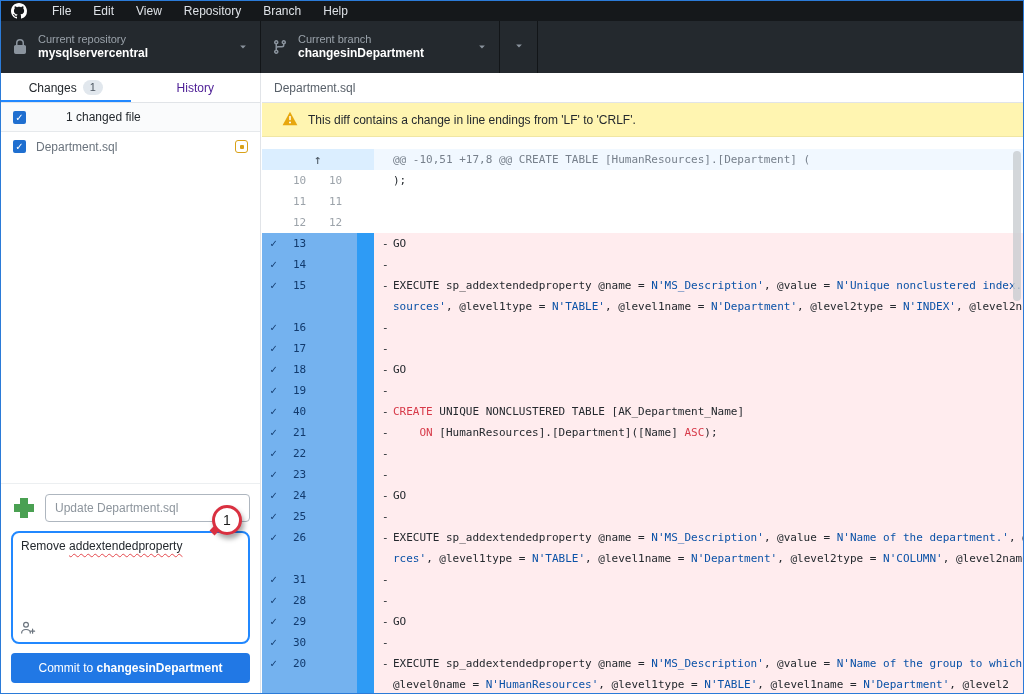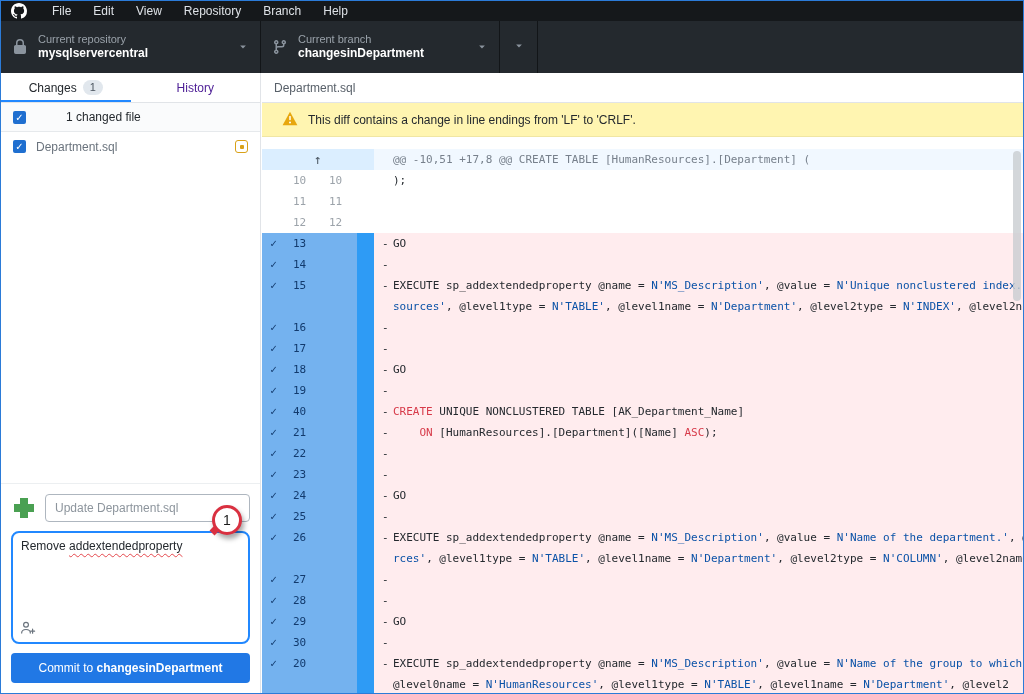--- a/index.html
+++ b/index.html
@@ -338,21 +338,21 @@
         </div>
         <div class="drow cont">
           <div class="c-check"></div>
           <div class="c-old"></div>
           <div class="c-new"></div>
           <div class="c-strip"></div>
           <div class="c-code"><span class="marker"></span><span class="sg-s">rces'</span><span class="sg-d">, @level1type = </span><span class="sg-s">N'TABLE'</span><span class="sg-d">, @level1name = </span><span class="sg-s">N'Department'</span><span class="sg-d">, @level2type = </span><span class="sg-s">N'COLUMN'</span><span class="sg-d">, @level2name =</span></div>
         </div>
         <div class="drow removed">
           <div class="c-check">✓</div>
-          <div class="c-old">27</div>
+          <div class="c-old">31</div>
           <div class="c-new"></div>
           <div class="c-strip"></div>
           <div class="c-code"><span class="marker">-</span></div>
         </div>
         <div class="drow removed">
           <div class="c-check">✓</div>
           <div class="c-old">28</div>
           <div class="c-new"></div>
           <div class="c-strip"></div>
           <div class="c-code"><span class="marker">-</span></div>

